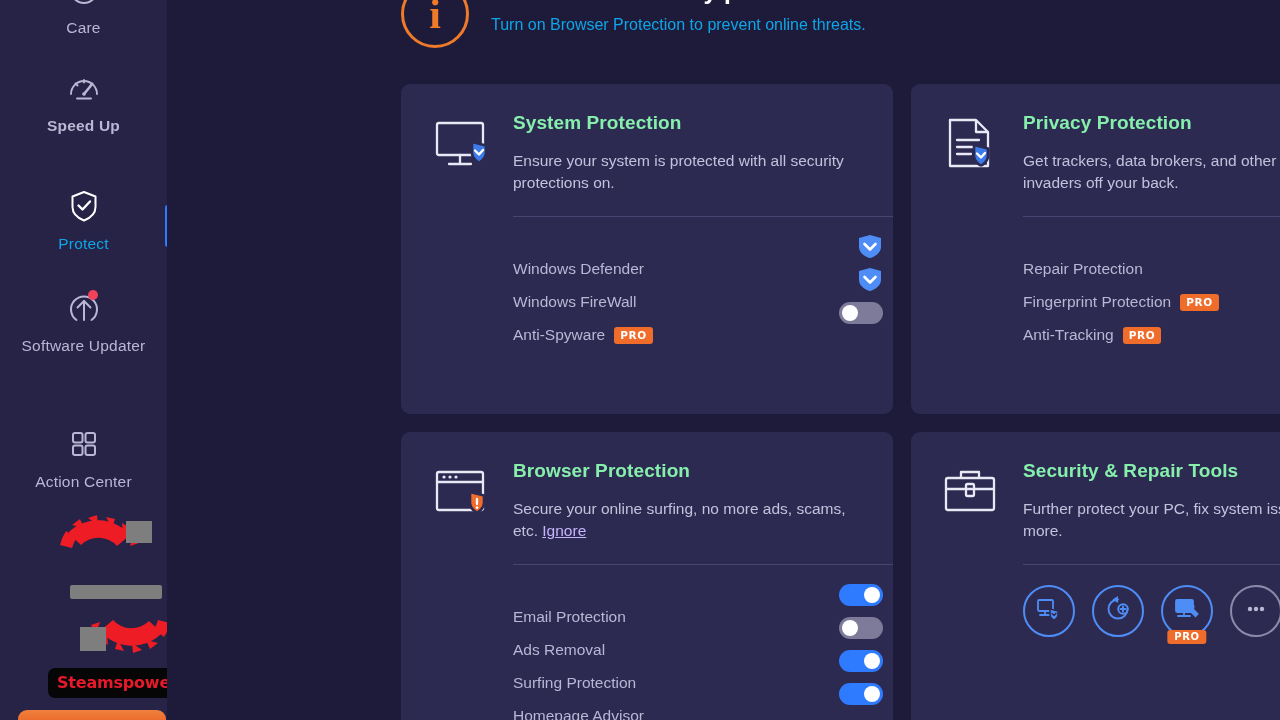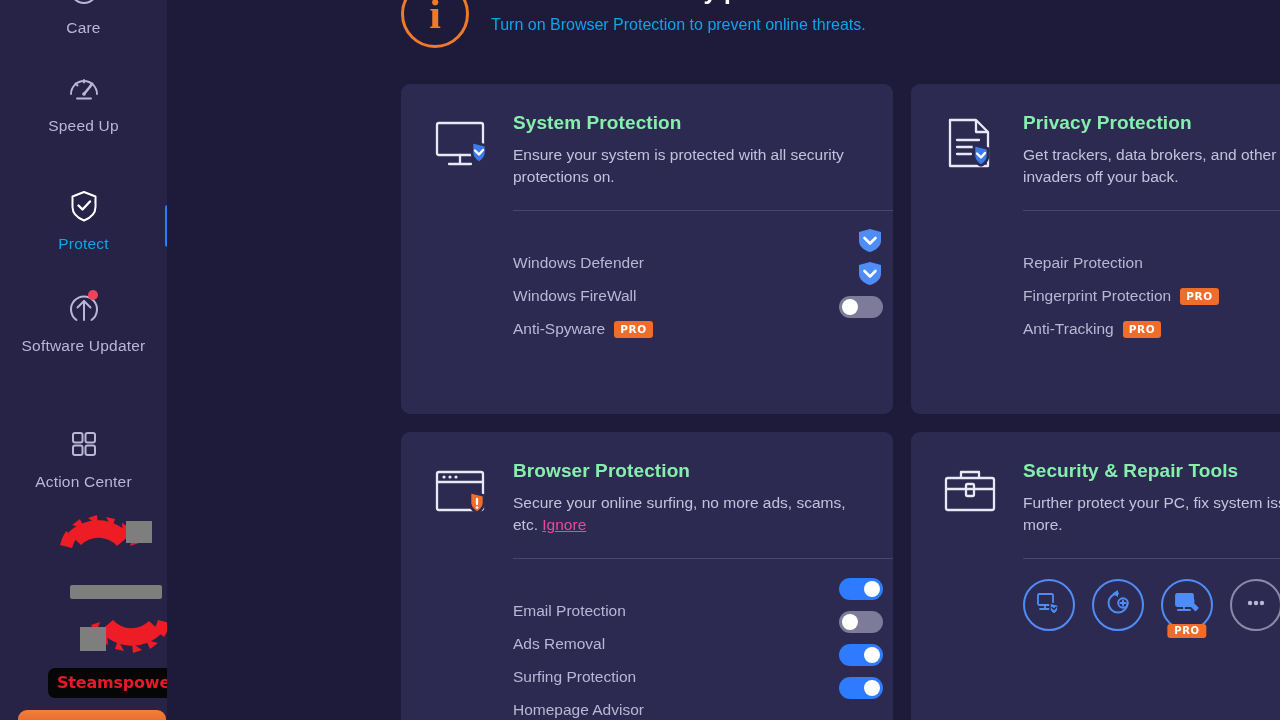--- a/index.html
+++ b/index.html
@@ -110,25 +110,25 @@
     padding: 28px 30px 0 30px; position: relative; overflow: hidden;
   }
   .card-head { display: flex; gap: 20px; align-items: flex-start; }
   .card-icon { flex: 0 0 62px; width: 62px; height: 62px; position: relative; margin-top: 2px;}
   .card-icon svg { display: block; }
   .card-title {
     font-size: 19px; font-weight: bold; color: #86efac; line-height: 1.15;
     letter-spacing: .1px;
   }
   .card-desc {
-    font-size: 15.5px; color: #c3c1db; line-height: 1.42; margin-top: 10px;
+    font-size: 15.5px; color: #c3c1db; line-height: 1.42; margin-top: 16px;
     max-width: 350px;
   }
   .card-desc a, .inline-link {
-    color: #ec4899; text-decoration: underline; cursor: pointer;
+    color: #c4b5fd; text-decoration: underline; cursor: pointer;
   }
   .divider {
     height: 1px; background: #484572; margin: 22px 0 0 82px;
     width: 380px;
   }
   .rows { margin: 14px 0 0 82px; width: 370px; }
   .row {
     display: flex; align-items: center; justify-content: space-between;
     height: 33px;
   }
@@ -184,21 +184,21 @@
 
     <div class="nav-item" style="top:-30px;">
       <span class="nav-icon">
         <svg width="40" height="40" viewBox="0 0 40 40" fill="none" stroke="#b9b7d4" stroke-width="2">
           <circle cx="20" cy="20" r="13"></circle>
         </svg>
       </span>
       <span class="nav-label">Care</span>
     </div>
 
-    <div class="nav-item" style="top:68px;">
+    <div class="nav-item" style="top:68px;font-weight:bold;">
       <span class="nav-icon">
         <svg width="40" height="40" viewBox="0 0 40 40" fill="none" stroke="#b9b7d4" stroke-width="1.9" stroke-linecap="round">
           <path d="M7 26 A13 13 0 0 1 33 26"></path>
           <path d="M7 26 L33 26" stroke-opacity="0"></path>
           <path d="M11.5 15.5 l2 2 M20 12 v2.5 M28.5 15.5 l-2 2"></path>
           <path d="M20 26 L27 17.5" stroke-width="2.6"></path>
           <circle cx="20" cy="26" r="1.8" fill="#b9b7d4" stroke="none"></circle>
           <path d="M13 30.5 h14"></path>
         </svg>
       </span>

